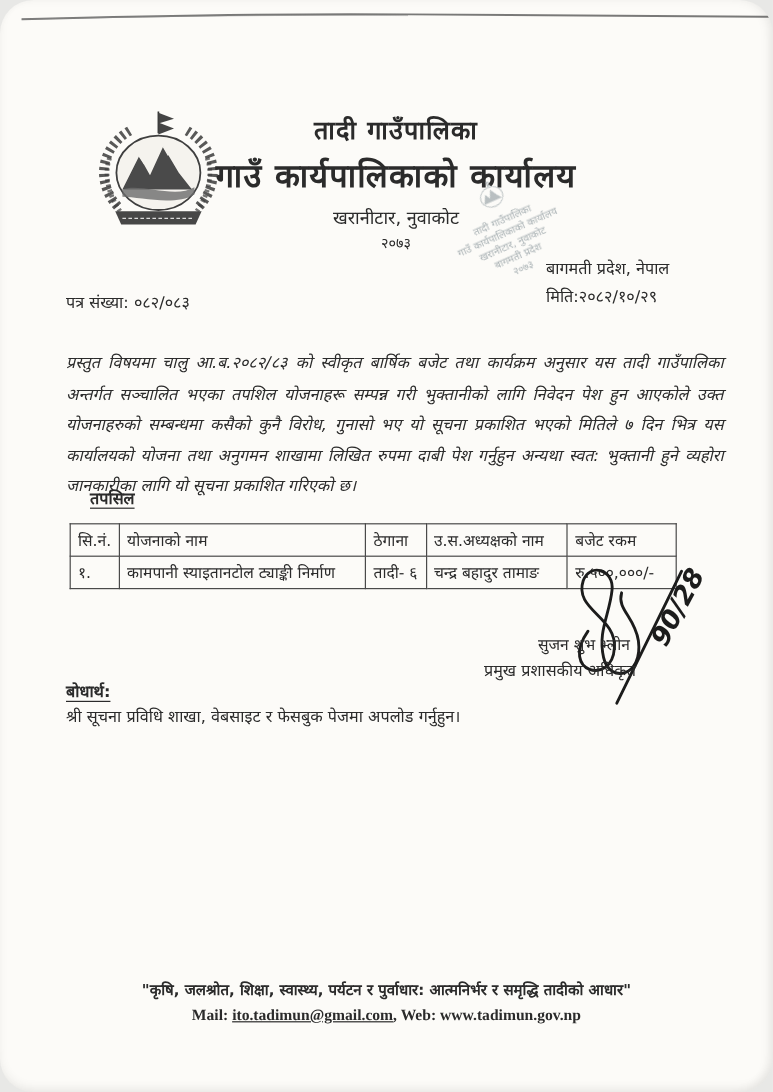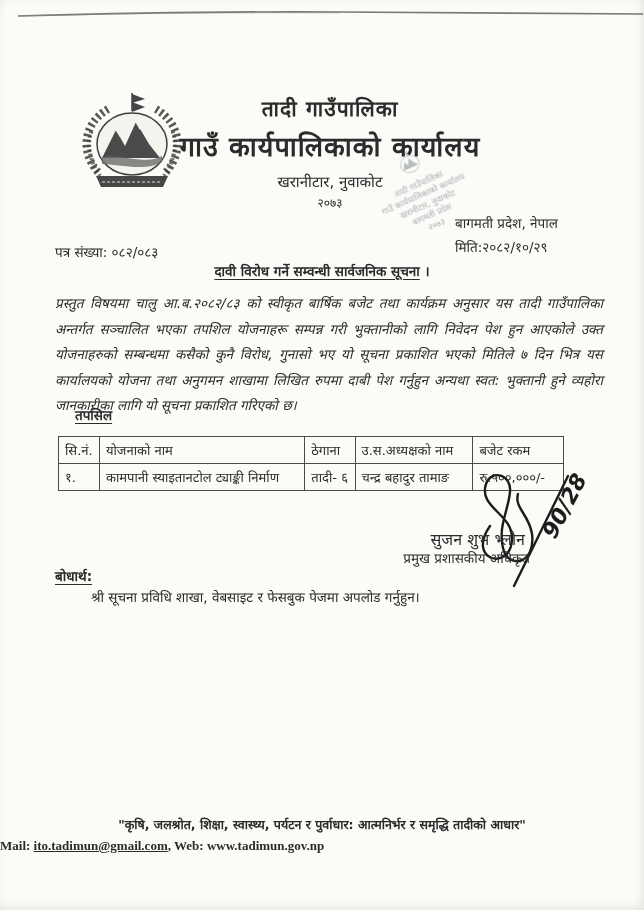--- a/index.html
+++ b/index.html
@@ -4,20 +4,21 @@
 <style>
   * { margin:0; padding:0; box-sizing:border-box; }
   html,body { background:#e8e8e6; }
   .page{
     position:relative; width:644px; height:910px;
     background:#fcfbf8;
     font-family:"DejaVu Sans", sans-serif;
     color:#2b2b2b;
     overflow:hidden;
     box-shadow: inset -4px 0 8px rgba(0,0,0,.05), inset 0 -4px 8px rgba(0,0,0,.05);
+    border-radius: 28px;
   }
   .abs{ position:absolute; }
   
   .scanline{ left:0; top:0; width:644px; height:24px; pointer-events:none; }
   
   .emblem{ left:76px; top:92px; width:112px; height:110px; filter:blur(.3px); }
   .lh-block{ left:140px; top:94px; width:380px; text-align:center; }
   .lh-muni{ font-size:21px; font-weight:600; letter-spacing:1px; }
   .lh-office{ font-size:27px; font-weight:700; margin-top:5px; letter-spacing:1px; }
   .lh-addr{ font-size:15px; margin-top:7px; }
@@ -47,28 +48,28 @@
     position:absolute; left:58px; top:436px; width:506px;
     border-collapse:collapse; font-size:13px;
   }
   table.sched th, table.sched td{
     border:1.2px solid #4a4a4a; padding:4px 6px; font-weight:400; text-align:left;
     height:27px; vertical-align:middle;
   }
   .c0{width:35px;margin-left:35px;} .c1{width:204px;} .c2{width:50px;} .c3{width:117px;} .c4{width:90px;}
   
   .sig-svg{ left:452px; top:468px; width:160px; height:125px; pointer-events:none; }
-  .sig-name{ left:330px; top:528px; width:195px; text-align:right; font-size:16px; }
+  .sig-name{ left:330px; top:528px; width:195px; text-align:right; font-size:13px; }
   .sig-title{ left:330px; top:549px; width:200px; text-align:right; font-size:13.5px; }
   
   .cc-head{ left:55px; top:567px; font-size:13.5px; font-weight:600; text-decoration:underline; text-underline-offset:3px; }
-  .cc-line{ left:55px; top:588px; font-size:13.5px;margin-left:36px; }
+  .cc-line{ left:55px; top:588px; font-size:13.5px; }
   
   .slogan{ left:0; top:816px; width:644px; text-align:center; font-size:12.5px; font-weight:700; }
-  .contact{ left:0; top:838px; width:644px; text-align:left; font-size:13px; font-weight:700;
+  .contact{ left:0; top:838px; width:644px; text-align:center; font-size:13px; font-weight:700;
             font-family:"Liberation Serif", serif; }
   .contact .ul{ text-decoration:underline; }
 </style>
 </head>
 <body>
 
 <div class="page">
 
   <svg class="abs scanline" viewBox="0 0 644 24">
     <path d="M18,16 Q200,11 340,12 T643,14" fill="none" stroke="#4d4d4d" stroke-width="1.6" opacity=".75"></path>
@@ -112,24 +113,20 @@
     <div>गाउँ कार्यपालिकाको कार्यालय</div>
     <div>खरानीटार, नुवाकोट</div>
     <div>बागमती प्रदेश</div>
     <div>२०७३</div>
   </div>
 
   <div class="abs letter-no">पत्र संख्या: ०८२/०८३</div>
   <div class="abs province">बागमती प्रदेश, नेपाल</div>
   <div class="abs date-line">मिति:२०८२/१०/२९</div>
 
-  <div class="abs notice-title">
-    <span class="ul">दावी विरोध गर्ने सम्वन्धी सार्वजनिक सूचना</span>
-    <span>।</span>
-  </div>
 
   <div class="abs notice-body">प्रस्तुत विषयमा चालु आ.ब.२०८२/८३ को स्वीकृत बार्षिक बजेट तथा कार्यक्रम अनुसार यस तादी गाउँपालिका अन्तर्गत सञ्चालित भएका तपशिल योजनाहरू सम्पन्न गरी भुक्तानीको लागि निवेदन पेश हुन आएकोले उक्त योजनाहरुको सम्बन्धमा कसैको कुनै विरोध, गुनासो भए यो सूचना प्रकाशित भएको मितिले ७ दिन भित्र यस कार्यालयको योजना तथा अनुगमन शाखामा लिखित रुपमा दाबी पेश गर्नुहुन अन्यथा स्वत: भुक्तानी हुने व्यहोरा जानकारीका लागि यो सूचना प्रकाशित गरिएको छ।</div>
 
   <div class="abs tapasil">तपसिल</div>
 
   <table class="sched">
     <thead>
       <tr>
         <th class="c0">सि.नं.</th>
         <th class="c1">योजनाको नाम</th>

